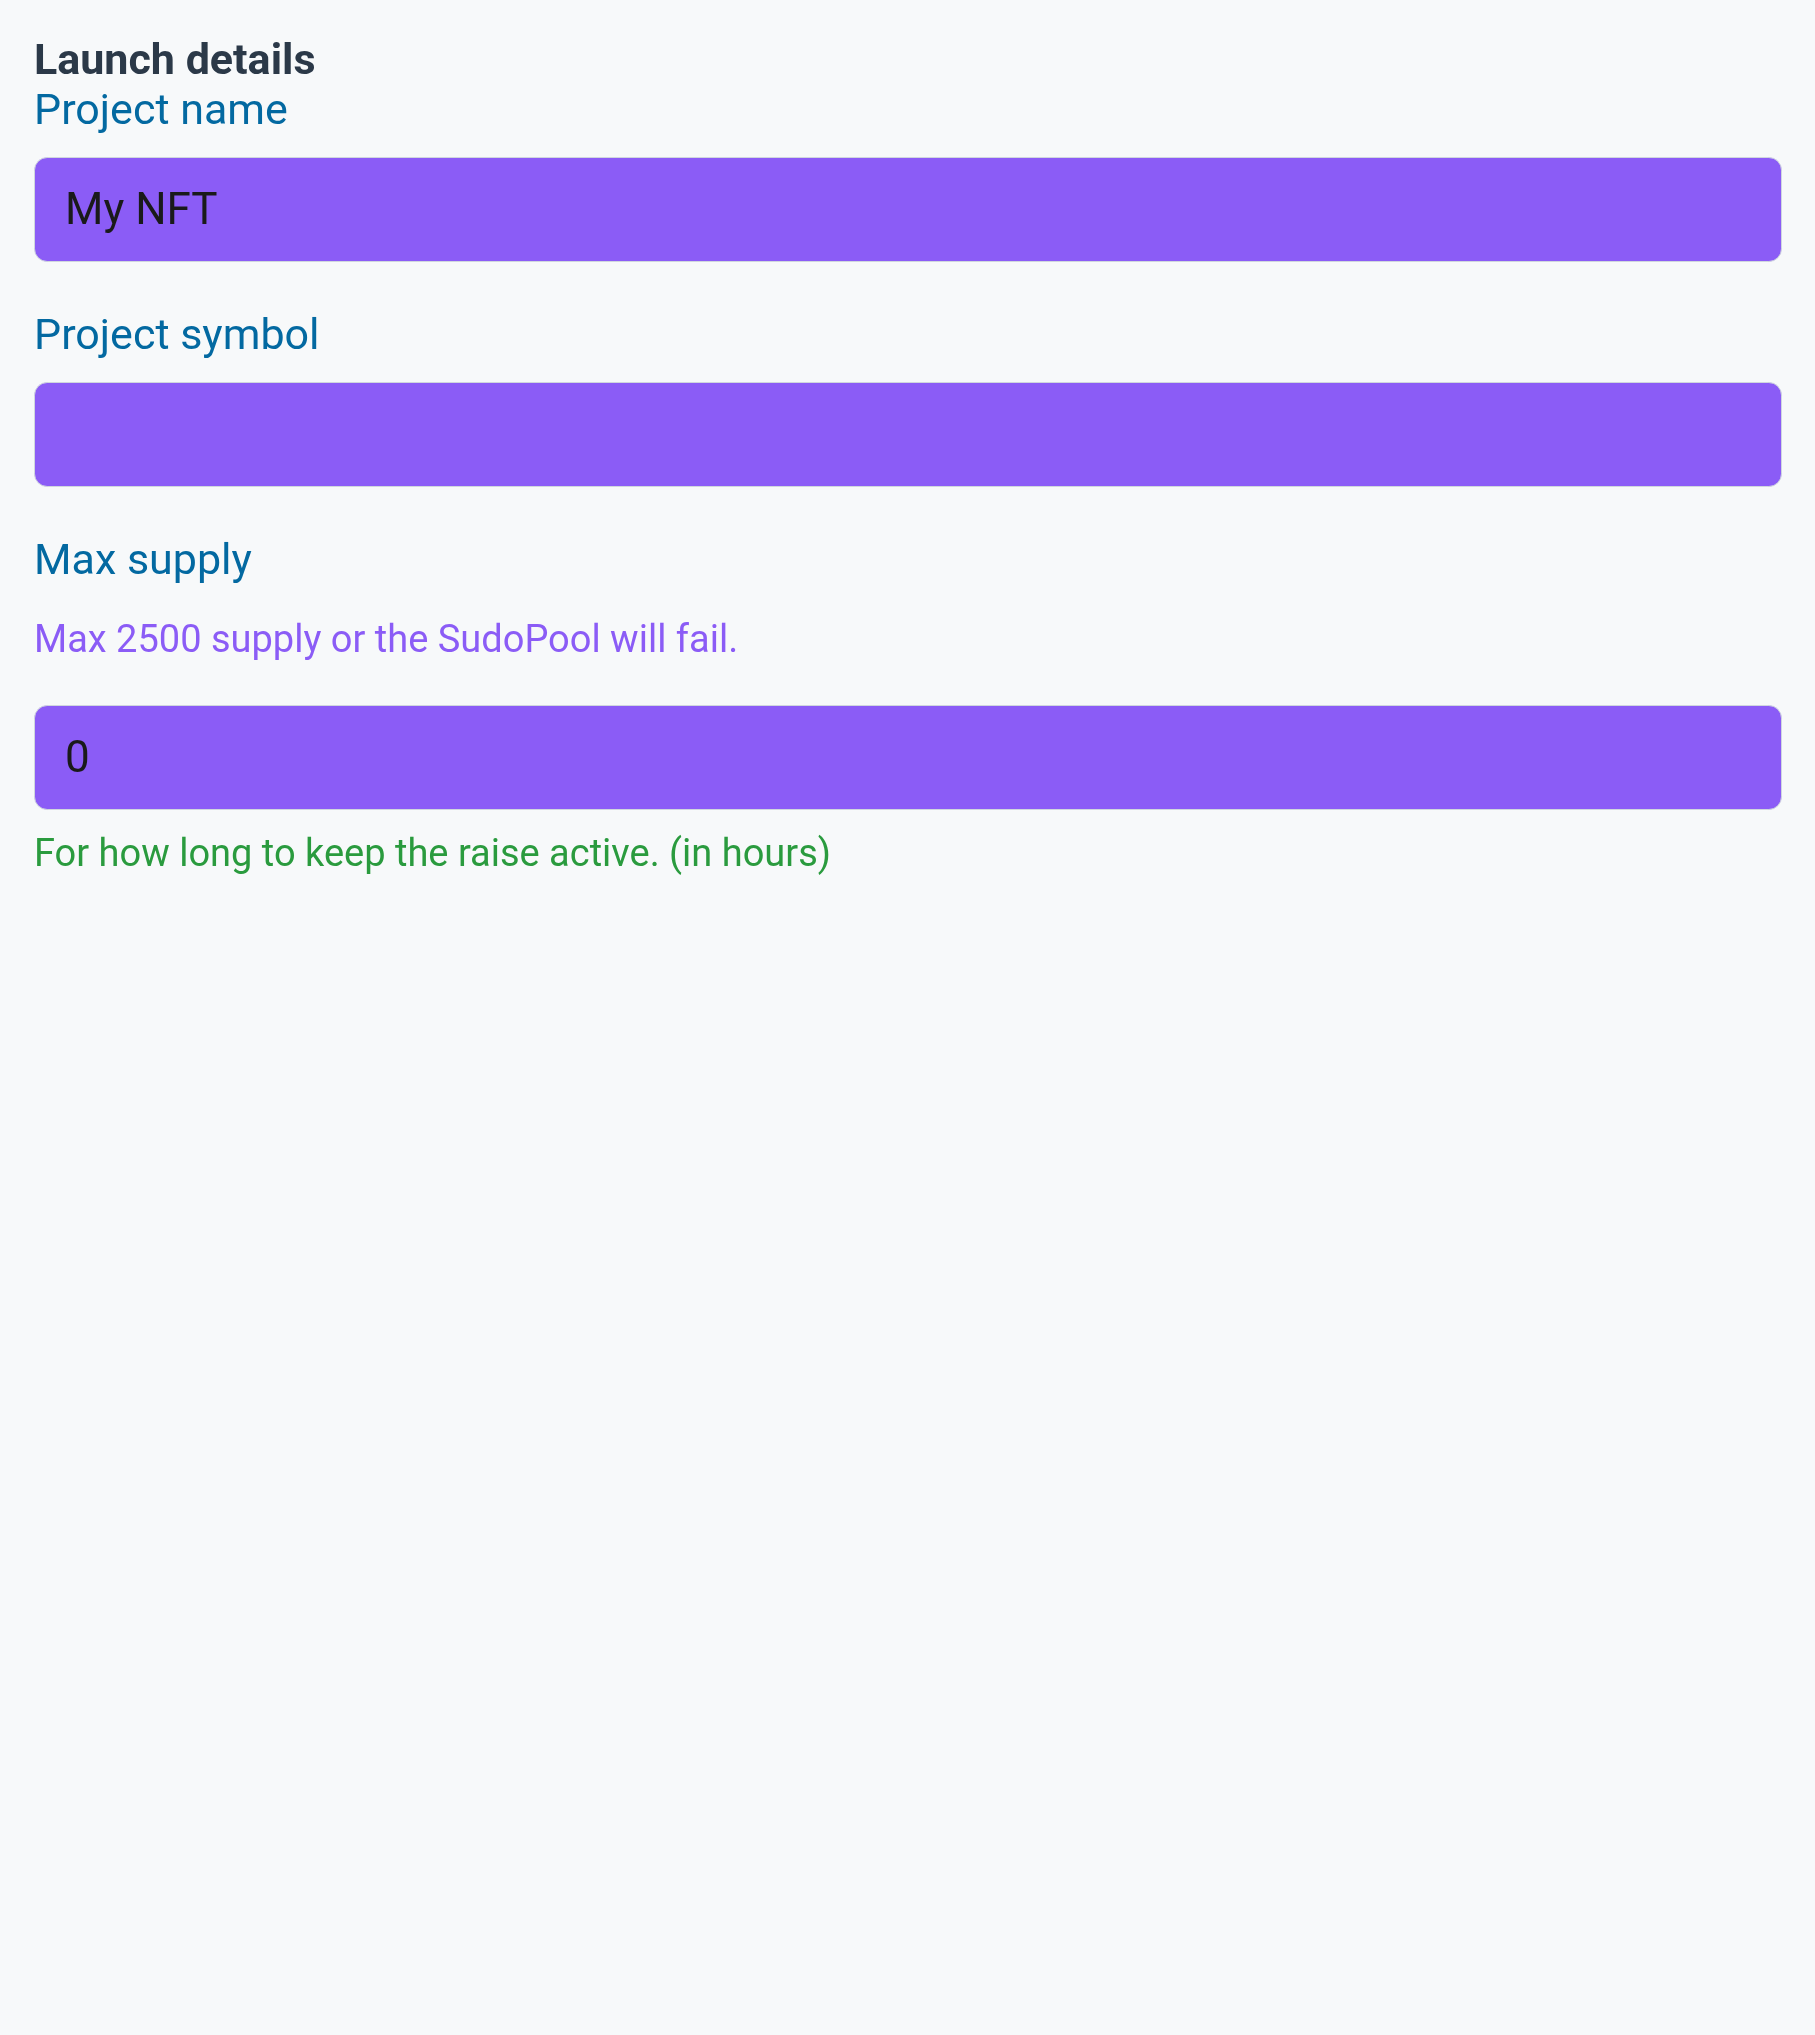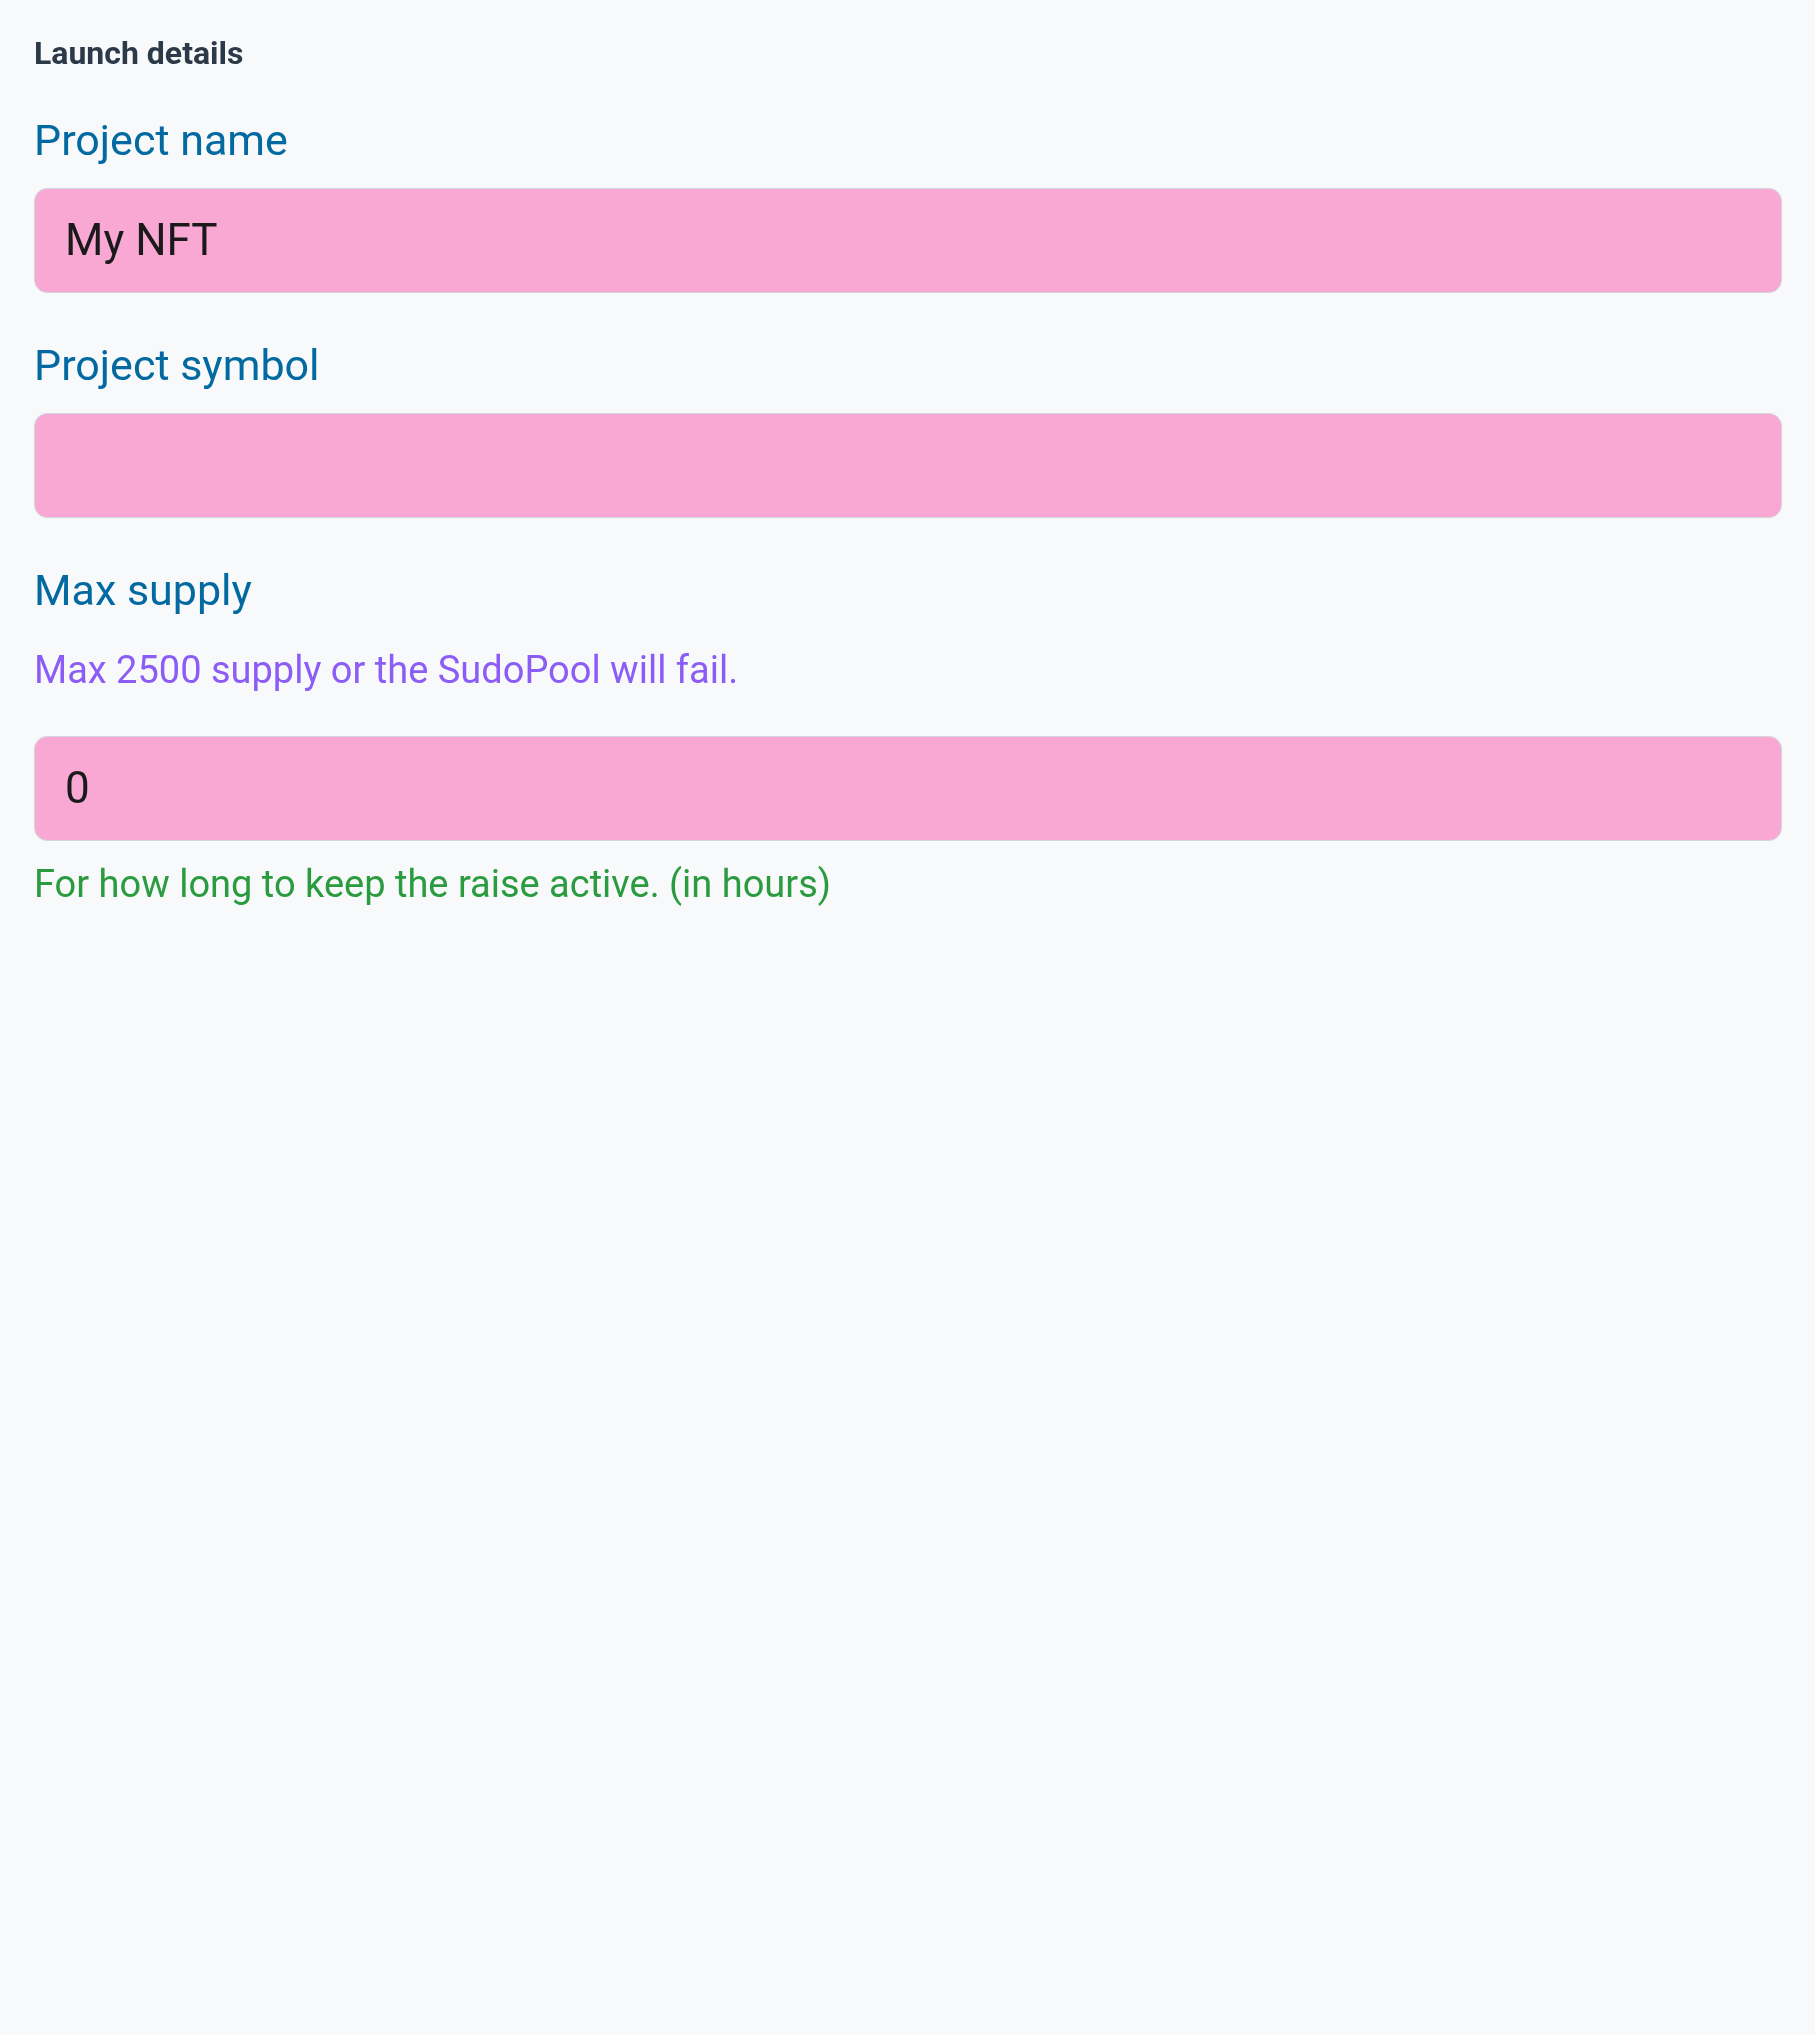--- a/index.html
+++ b/index.html
@@ -8,24 +8,23 @@
       padding: 0;
     }
     body {
       font-family: -apple-system, BlinkMacSystemFont, "Segoe UI", Roboto, Helvetica, Arial, sans-serif;
       background: #f7f9fa;
       padding: 34px;
       color: #2b3948;
       width: 1816px;
     }
     .section-title {
-      font-size: 32px;
+      font-size: 43px;
       font-weight: 700;
       color: #2b3948;
-      margin-bottom: 43px;
     }
     .form-group {
       margin-bottom: 47px;
     }
     .form-group.tight {
       margin-bottom: 33px;
     }
     .field-label {
       font-size: 43px;
       font-weight: 400;
@@ -35,21 +34,21 @@
     }
     .field-label.bold {
       font-weight: 400;
       margin-top: 24px;
     }
     .text-input {
       width: 100%;
       font-size: 44px;
       font-family: inherit;
       color: #1a1a1a;
-      background: #f9a8d4;
+      background: #8b5cf6;
       border: 1.9px solid #d0d7de;
       border-radius: 13.2px;
       padding: 23px 30px;
       outline: none;
       line-height: 1.3;
     }
     .text-input::placeholder {
       color: #6a7280;
     }
     .helper {

